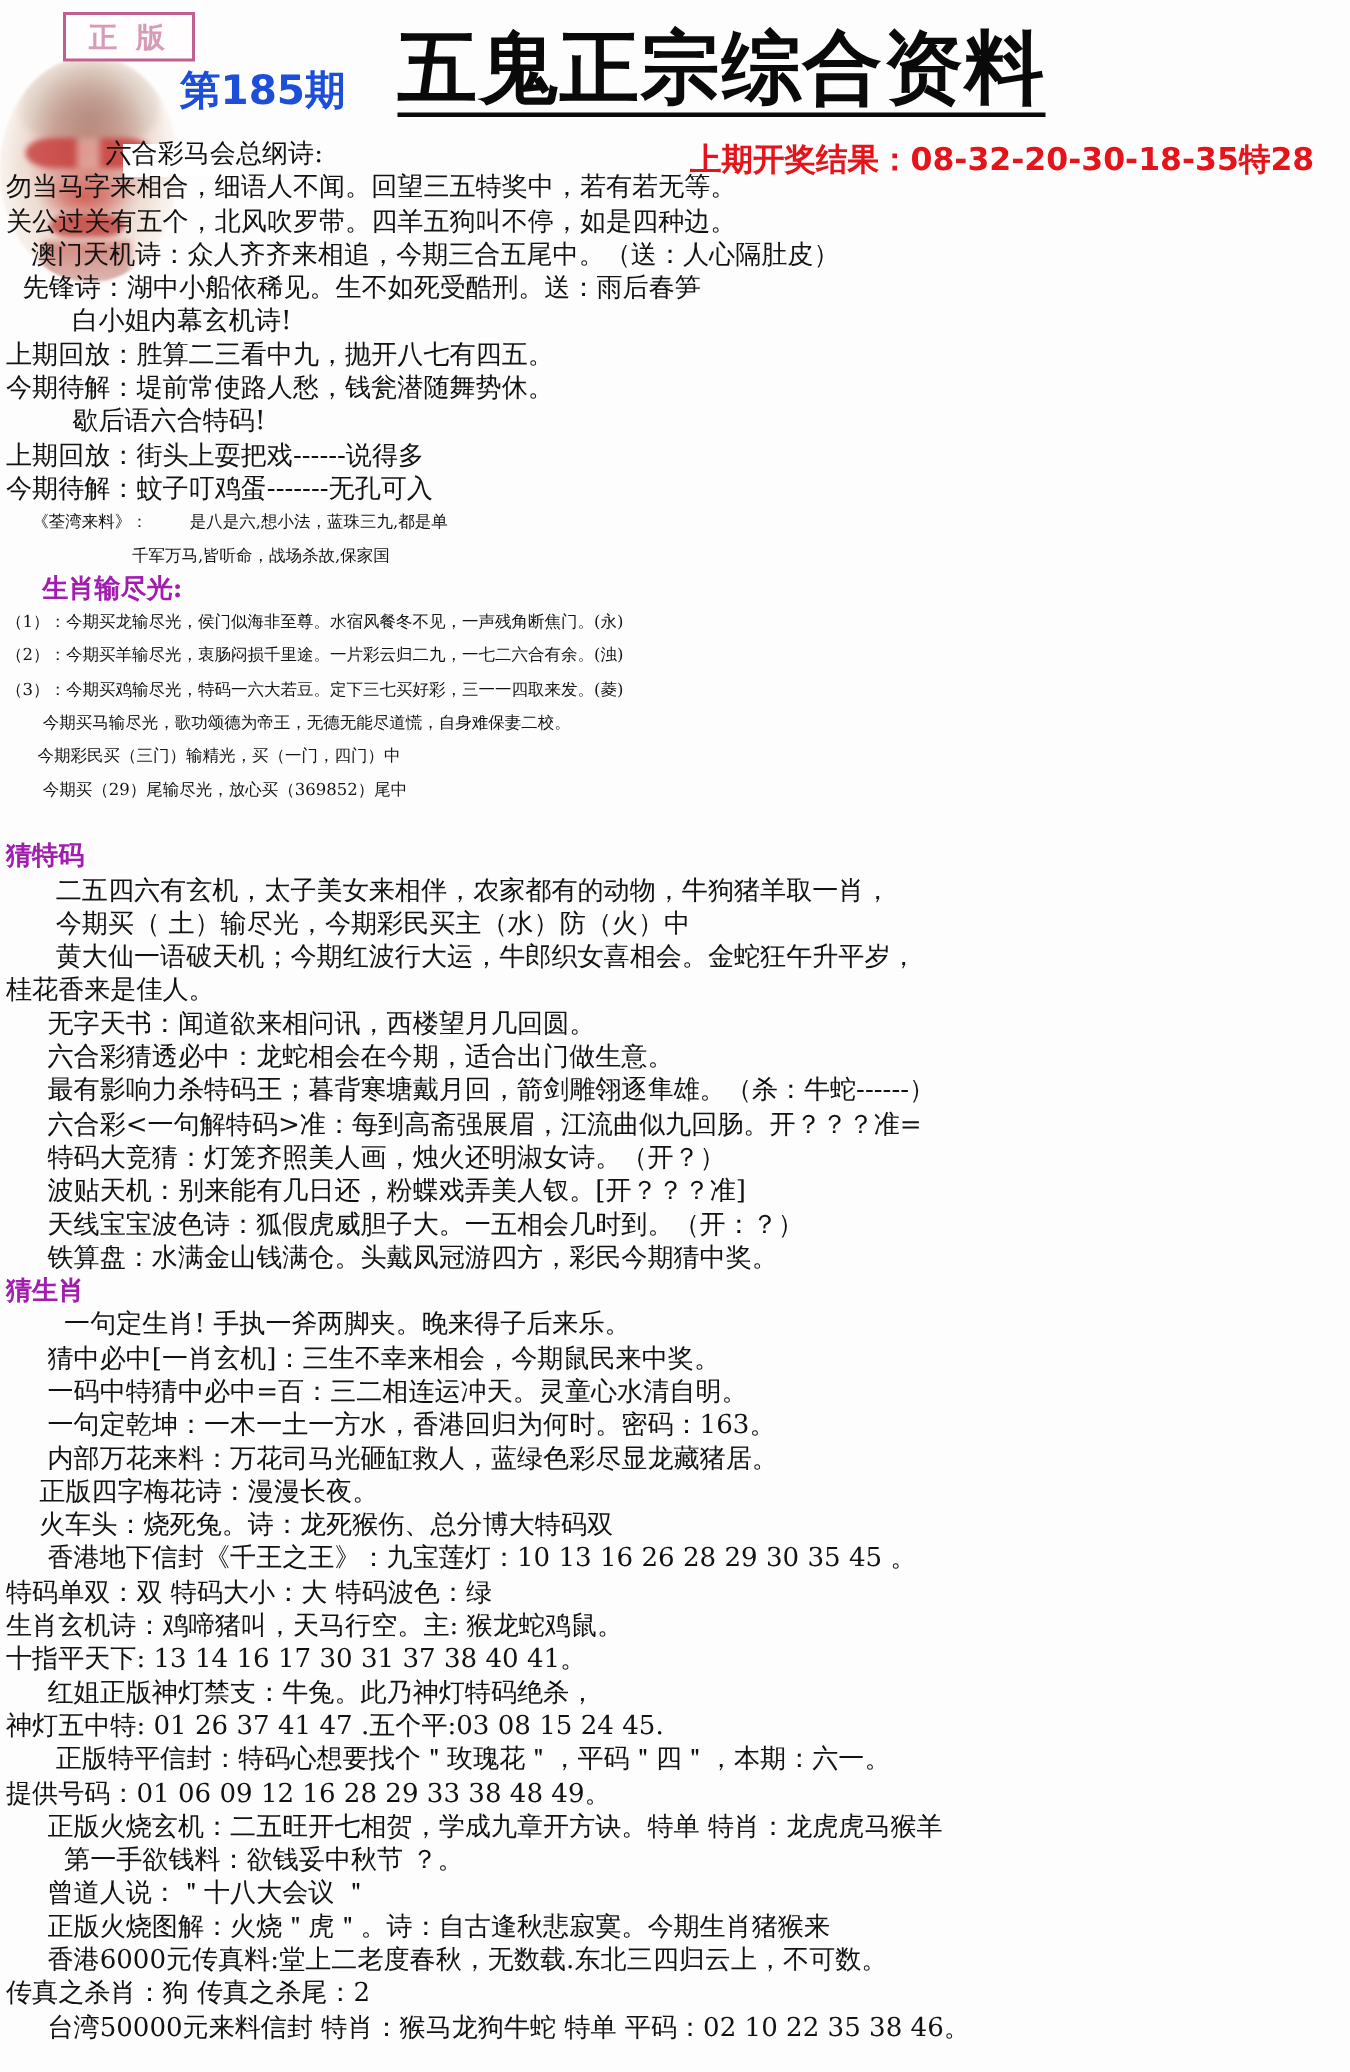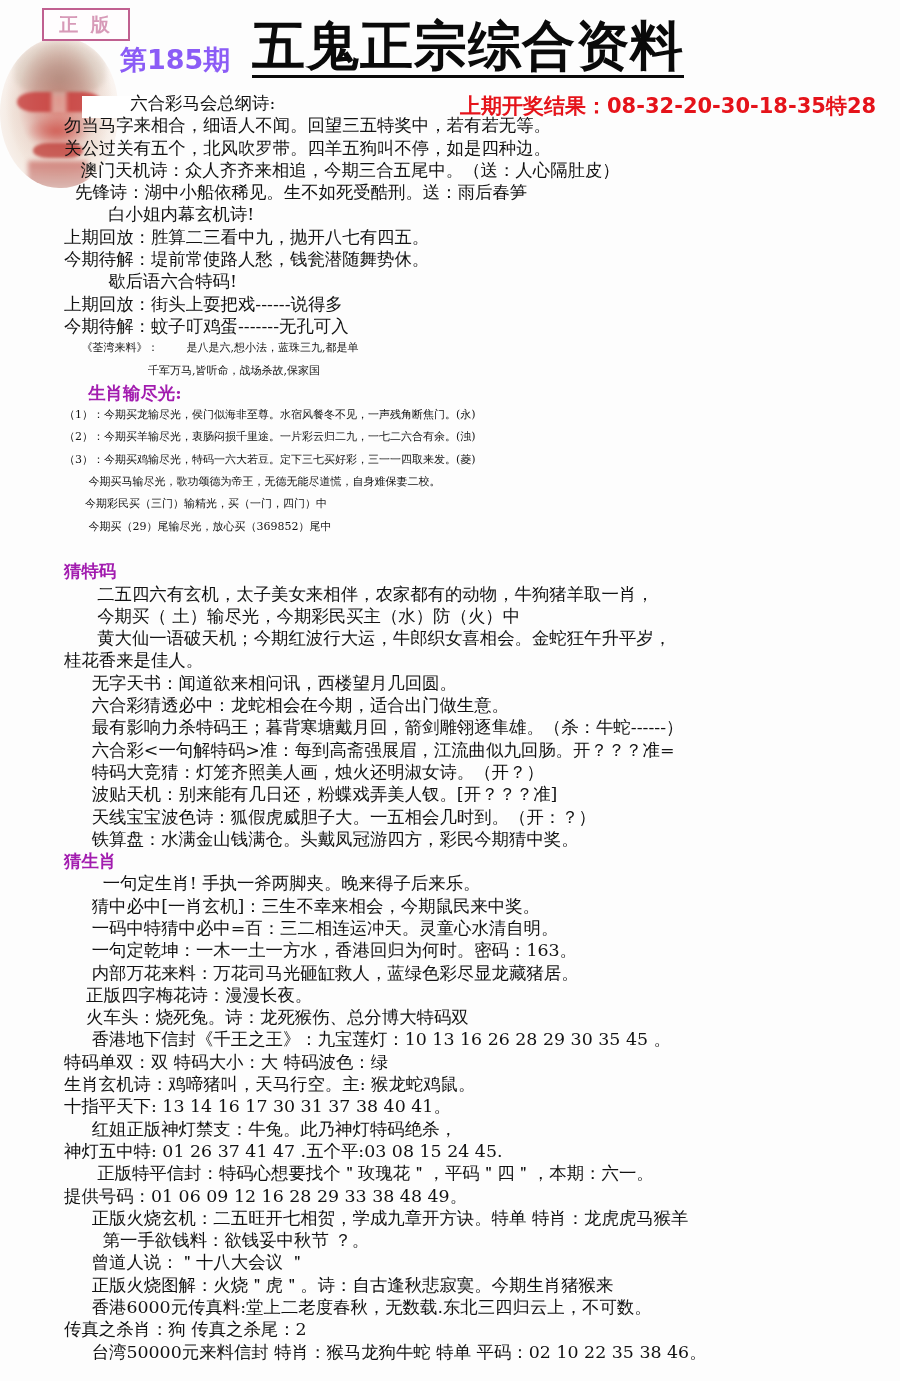--- a/index.html
+++ b/index.html
@@ -116,27 +116,27 @@
   }
 
   
   .issue-no {
     position: absolute;
     left: 120px;
     top: 42px;
     font-family: "DejaVu Sans", "Liberation Sans", sans-serif;
     font-size: 27px;
     font-weight: bold;
-    color: #8b5cf6;
+    color: #1d4ed8;
     z-index: 5;
     white-space: nowrap;
   }
   .main-title {
     position: absolute;
-    left: 252px;
+    left: 265px;
     top: 18px;
     font-family: "DejaVu Sans", "Liberation Sans", sans-serif;
     font-size: 53px;
     font-weight: bold;
     color: #0a0a0a;
     letter-spacing: 1px;
     border-bottom: 3px solid #0a0a0a;
     padding-bottom: 2px;
     line-height: 1.04;
     white-space: nowrap;
@@ -164,23 +164,22 @@
     font-size: 17.4px;
     line-height: 22.3px;
     color: #121212;
     white-space: pre-wrap;
   }
   .ln {
     display: block;
     white-space: pre;
     height: 22.3px;
     overflow: visible;
-    padding-left: 16px;
+    padding-left: 4px;
     box-sizing: border-box;
-    margin-left: 48px;
   }
   .ln.tight { font-size: 11px; }
   .ln.redhead {
     color: #a21caf;
     font-weight: bold;
   }
 </style>
 </head>
 <body>
 

